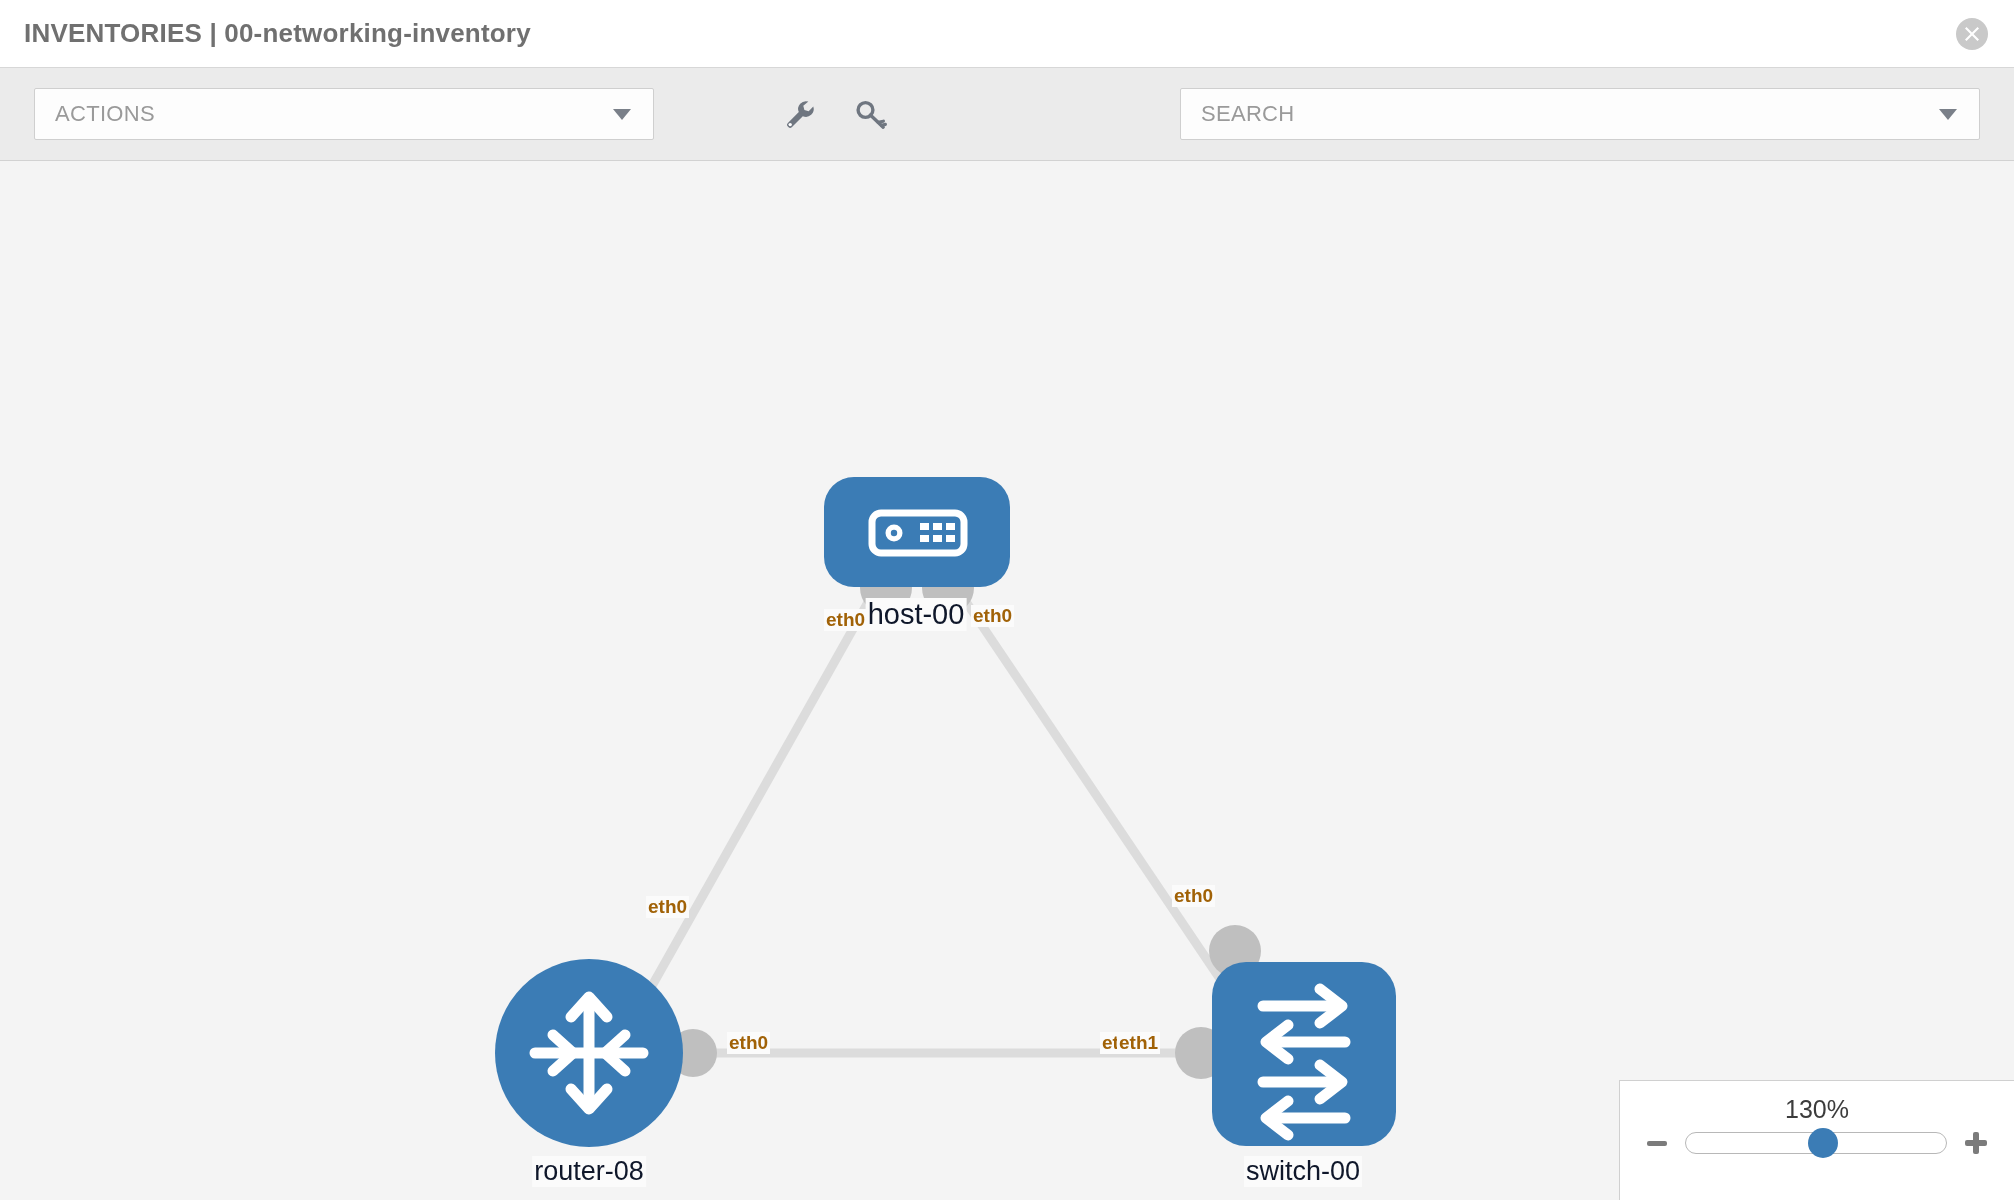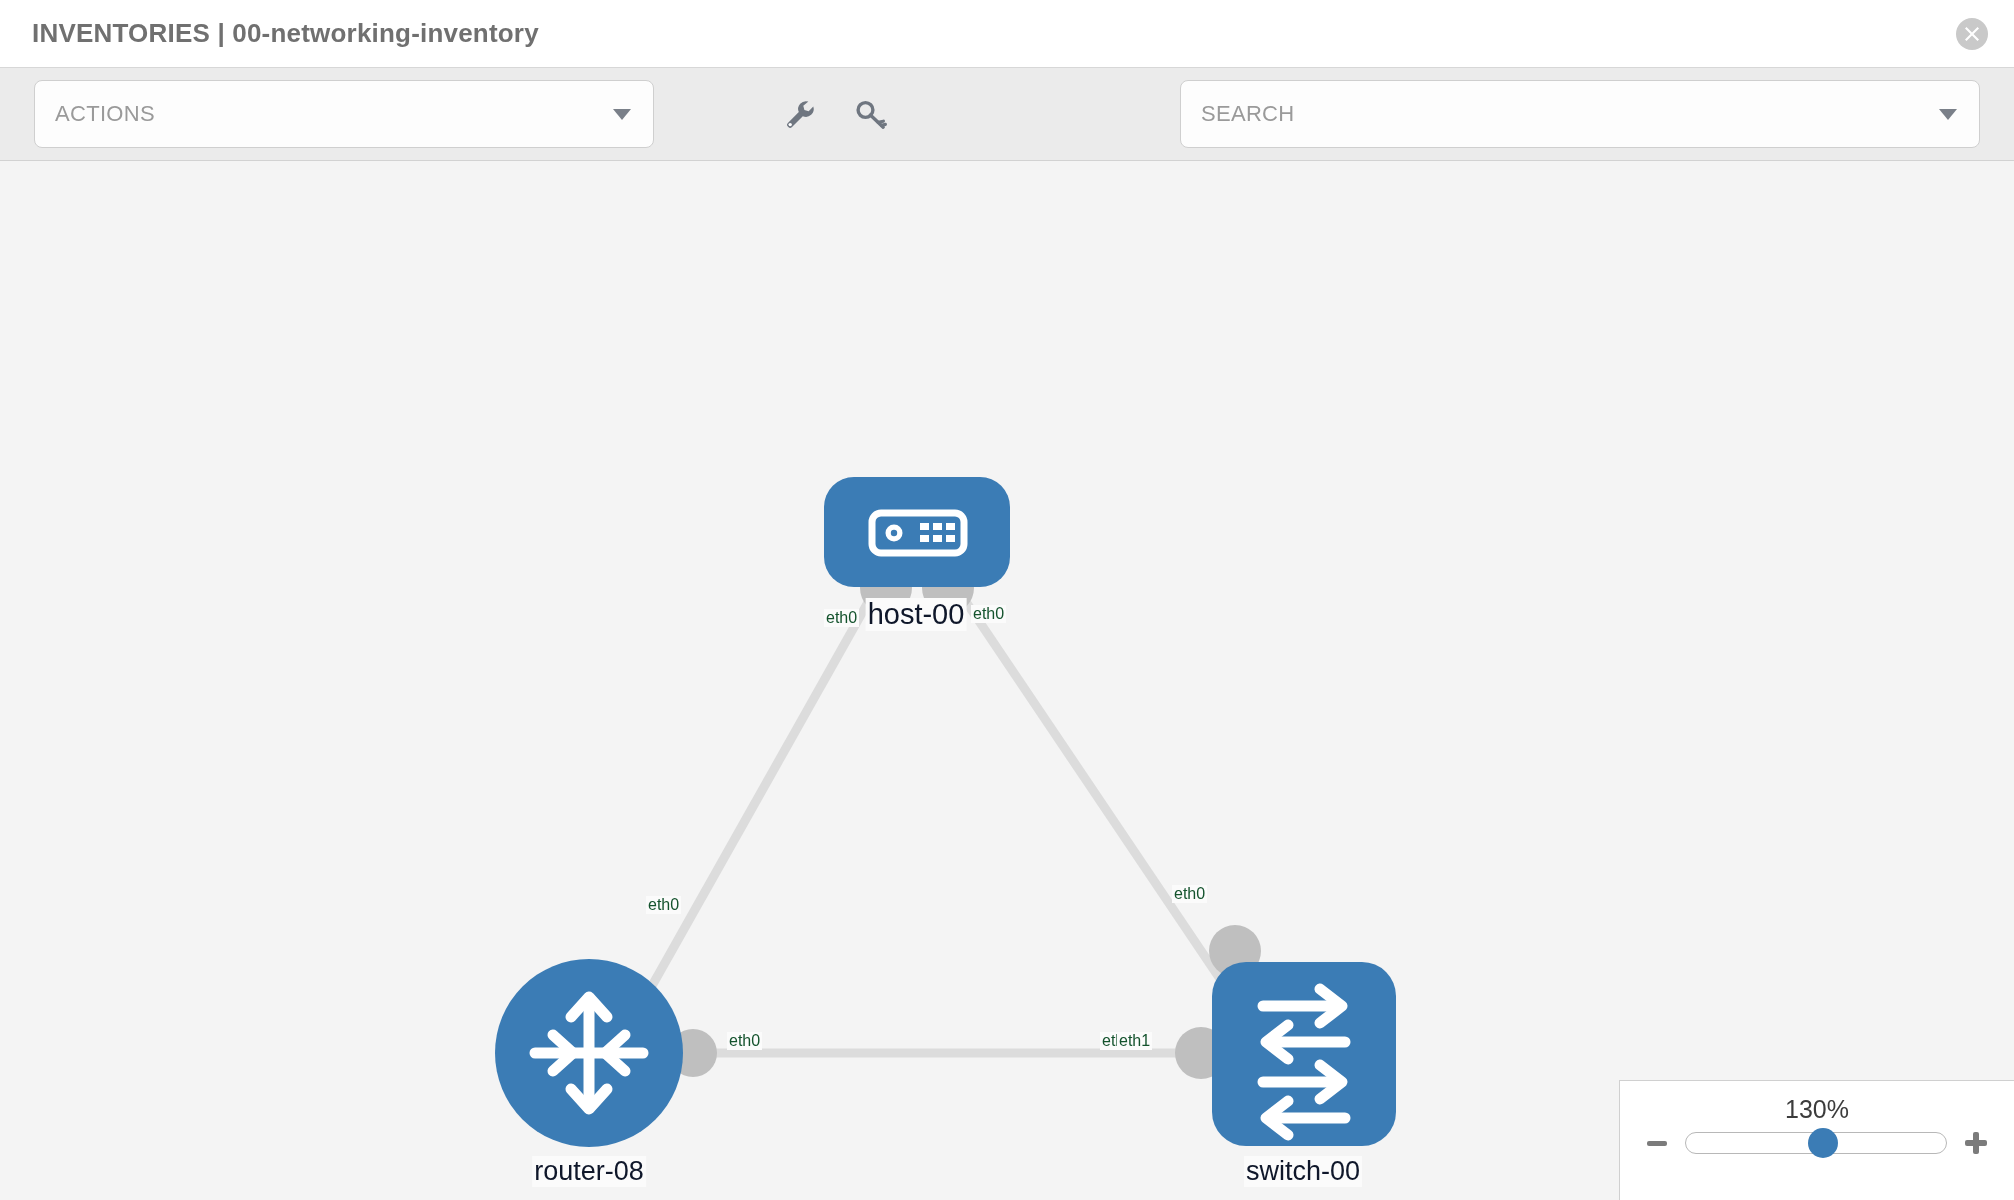--- a/index.html
+++ b/index.html
@@ -14,21 +14,21 @@
   
   #header {
     position: relative;
     height: 68px;
     background: #ffffff;
     border-bottom: 1px solid #d7d7d7;
     display: flex;
     align-items: center;
   }
   #page-title {
-    margin-left: 32px;
+    margin-left: 24px;
     font-size: 26px;
     font-weight: bold;
     color: #707070;
     letter-spacing: 0.2px;
     white-space: nowrap;
   }
   #close-button {
     position: absolute;
     right: 26px;
     top: 50%;
@@ -45,22 +45,22 @@
     position: relative;
     height: 93px;
     background: #ebebeb;
     border-bottom: 1px solid #d2d2d2;
     display: flex;
     align-items: center;
   }
   .field {
     background: #fdfdfd;
     border: 1px solid #cfcfcf;
-    border-radius: 8px;
-    height: 68px;
+    border-radius: 2px;
+    height: 52px;
     display: flex;
     align-items: center;
     position: relative;
   }
   #actions-select {
     margin-left: 34px;
     width: 620px;
   }
   .field-label {
     font-size: 22px;
@@ -110,26 +110,27 @@
     font-size: 27px;
     color: #0f172a;
     background: #fbfbfb;
     white-space: nowrap;
     transform: translateX(-50%);
     padding: 0 2px;
     user-select: none;
   }
   .iface-label {
     position: absolute;
-    font-size: 16px;
-    color: #14532d;
+    font-size: 19px;
+    color: #a16207;
     background: #fbfbfb;
     white-space: nowrap;
     padding: 0 2px;
     user-select: none;
+    font-weight: bold;
   }
 
   
   #zoom-control {
     position: absolute;
     right: 0;
     bottom: 0;
     width: 395px;
     height: 120px;
     background: #ffffff;

